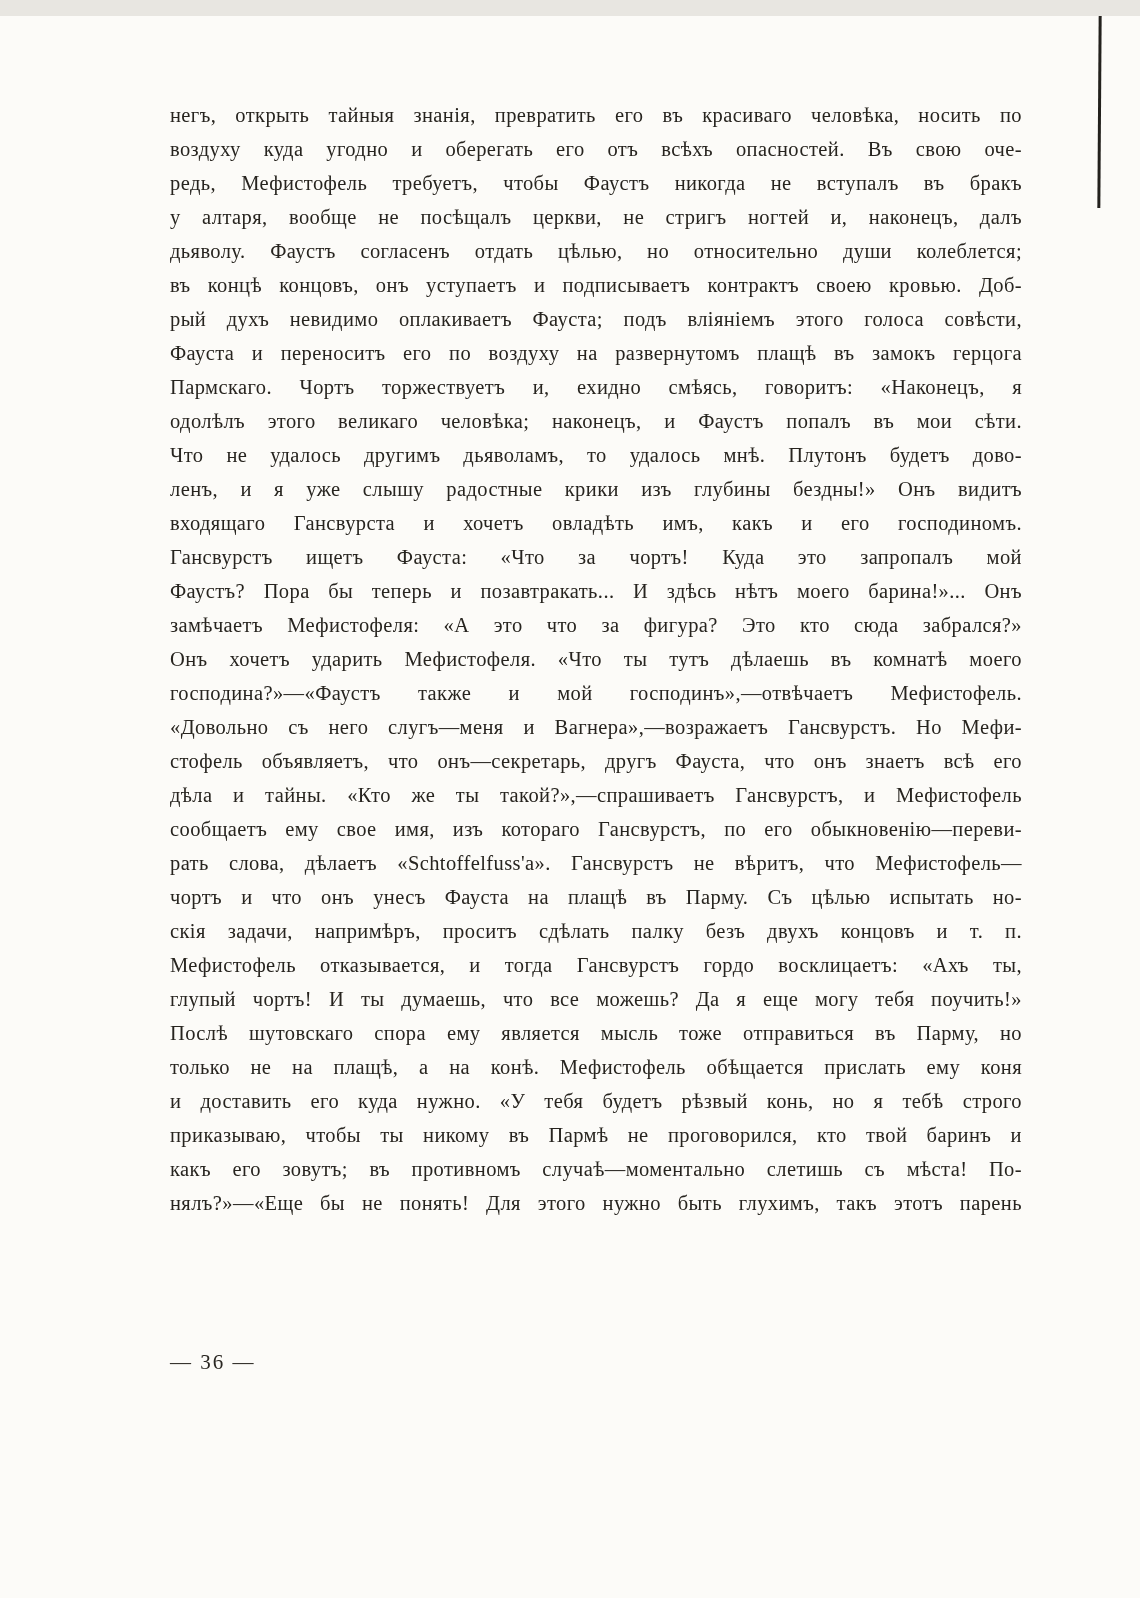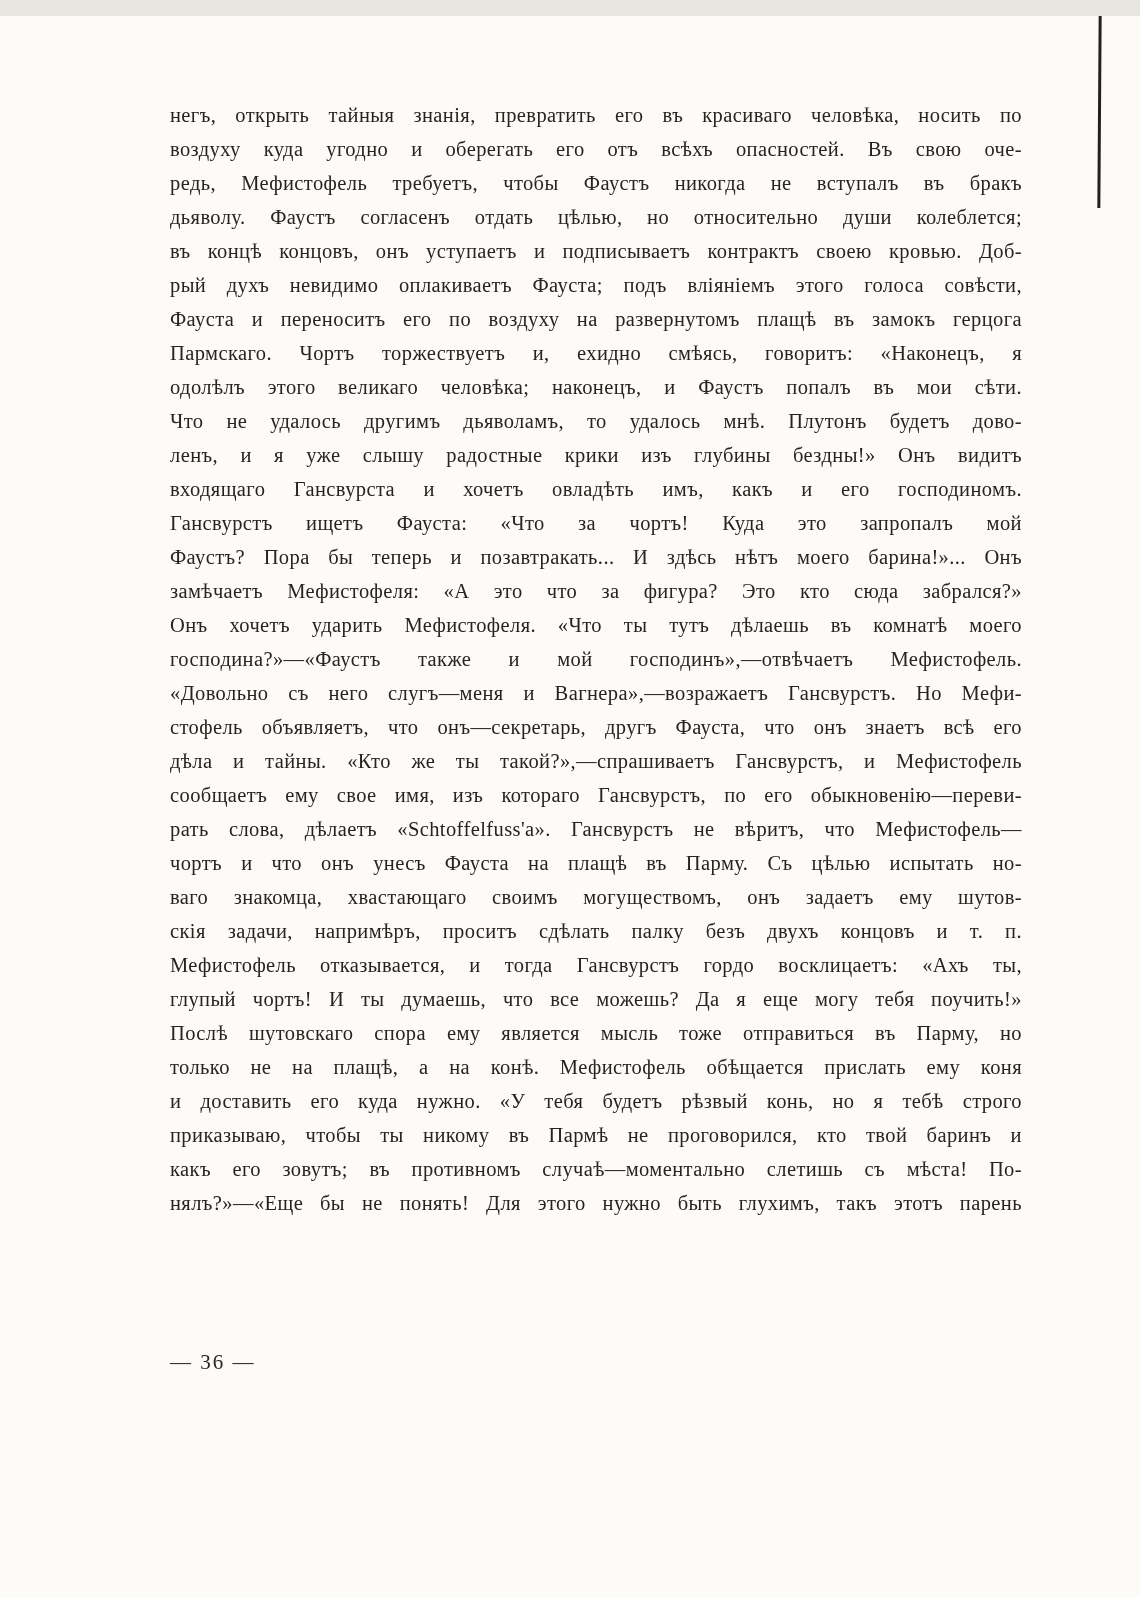--- a/index.html
+++ b/index.html
@@ -61,41 +61,41 @@
 <body>
 
 <div class="page">
 
   <div class="artifact-edge-line"></div>
 
   <div class="text-block">
     <div class="line">негъ, открыть тайныя знанія, превратить его въ красиваго человѣка, носить по</div>
     <div class="line">воздуху куда угодно и оберегать его отъ всѣхъ опасностей. Въ свою оче-</div>
     <div class="line">редь, Мефистофель требуетъ, чтобы Фаустъ никогда не вступалъ въ бракъ</div>
+    <div class="line">у алтаря, вообще не посѣщалъ церкви, не стригъ ногтей и, наконецъ, далъ</div>
     <div class="line">дьяволу. Фаустъ согласенъ отдать цѣлью, но относительно души колеблется;</div>
     <div class="line">въ концѣ концовъ, онъ уступаетъ и подписываетъ контрактъ своею кровью. Доб-</div>
     <div class="line">рый духъ невидимо оплакиваетъ Фауста; подъ вліяніемъ этого голоса совѣсти,</div>
     <div class="line">Фауста и переноситъ его по воздуху на развернутомъ плащѣ въ замокъ герцога</div>
     <div class="line">Пармскаго. Чортъ торжествуетъ и, ехидно смѣясь, говоритъ: «Наконецъ, я</div>
     <div class="line">одолѣлъ этого великаго человѣка; наконецъ, и Фаустъ попалъ въ мои сѣти.</div>
     <div class="line">Что не удалось другимъ дьяволамъ, то удалось мнѣ. Плутонъ будетъ дово-</div>
     <div class="line">ленъ, и я уже слышу радостные крики изъ глубины бездны!» Онъ видитъ</div>
     <div class="line">входящаго Гансвурста и хочетъ овладѣть имъ, какъ и его господиномъ.</div>
     <div class="line">Гансвурстъ ищетъ Фауста: «Что за чортъ! Куда это запропалъ мой</div>
     <div class="line">Фаустъ? Пора бы теперь и позавтракать... И здѣсь нѣтъ моего барина!»... Онъ</div>
     <div class="line">замѣчаетъ Мефистофеля: «А это что за фигура? Это кто сюда забрался?»</div>
     <div class="line">Онъ хочетъ ударить Мефистофеля. «Что ты тутъ дѣлаешь въ комнатѣ моего</div>
     <div class="line">господина?»—«Фаустъ также и мой господинъ»,—отвѣчаетъ Мефистофель.</div>
     <div class="line">«Довольно съ него слугъ—меня и Вагнера»,—возражаетъ Гансвурстъ. Но Мефи-</div>
     <div class="line">стофель объявляетъ, что онъ—секретарь, другъ Фауста, что онъ знаетъ всѣ его</div>
     <div class="line">дѣла и тайны. «Кто же ты такой?»,—спрашиваетъ Гансвурстъ, и Мефистофель</div>
     <div class="line">сообщаетъ ему свое имя, изъ котораго Гансвурстъ, по его обыкновенію—переви-</div>
     <div class="line">рать слова, дѣлаетъ «Schtoffelfuss'а». Гансвурстъ не вѣритъ, что Мефистофель—</div>
     <div class="line">чортъ и что онъ унесъ Фауста на плащѣ въ Парму. Съ цѣлью испытать но-</div>
-    <div class="line">ваго знакомца, хвастающаго своимъ могуществомъ, онъ задаетъ ему шутов-</div>
     <div class="line">скія задачи, напримѣръ, проситъ сдѣлать палку безъ двухъ концовъ и т. п.</div>
     <div class="line">Мефистофель отказывается, и тогда Гансвурстъ гордо восклицаетъ: «Ахъ ты,</div>
     <div class="line">глупый чортъ! И ты думаешь, что все можешь? Да я еще могу тебя поучить!»</div>
     <div class="line">Послѣ шутовскаго спора ему является мысль тоже отправиться въ Парму, но</div>
     <div class="line">только не на плащѣ, а на конѣ. Мефистофель обѣщается прислать ему коня</div>
     <div class="line">и доставить его куда нужно. «У тебя будетъ рѣзвый конь, но я тебѣ строго</div>
     <div class="line">приказываю, чтобы ты никому въ Пармѣ не проговорился, кто твой баринъ и</div>
     <div class="line">какъ его зовутъ; въ противномъ случаѣ—моментально слетишь съ мѣста! По-</div>
     <div class="line">нялъ?»—«Еще бы не понять! Для этого нужно быть глухимъ, такъ этотъ парень</div>
   </div>

